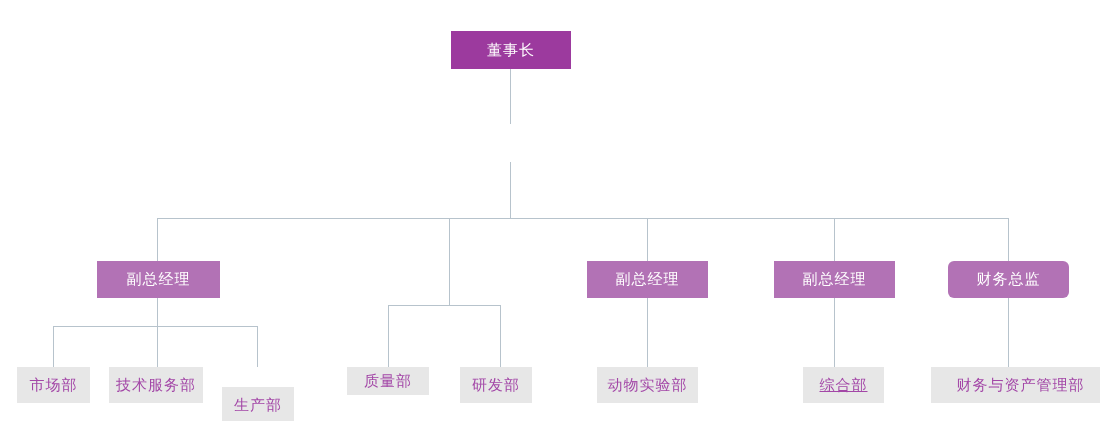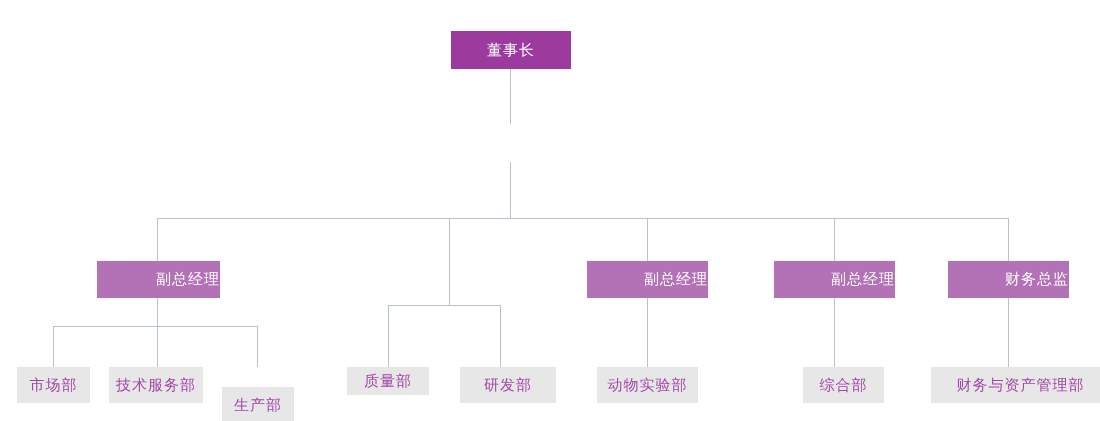--- a/index.html
+++ b/index.html
@@ -27,21 +27,20 @@
     white-space: nowrap;
     user-select: none;
   }
   .node.exec {
     background: var(--executive-box, #9c3a9e);
     color: var(--box-text, #ffffff);
   }
   .node.mgr {
     background: var(--manager-box, #b272b5);
     color: var(--box-text, #ffffff);
-    justify-content: flex-end;
   }
   .node.dept {
     background: var(--dept-box, #e7e7e7);
     color: var(--dept-text, #a347a7);
   }
   .line {
     position: absolute;
     background: var(--connector, #b7c3cc);
   }
 </style>
@@ -80,42 +79,42 @@
 
   <div class="node mgr" style="left:97px; top:261px; width:123px; height:37px;">
     <span>副总经理</span>
   </div>
   <div class="node mgr" style="left:587px; top:261px; width:121px; height:37px;">
     <span>副总经理</span>
   </div>
   <div class="node mgr" style="left:774px; top:261px; width:121px; height:37px;">
     <span>副总经理</span>
   </div>
-  <div class="node mgr" style="left:948px; top:261px; width:121px; height:37px;">
+  <div class="node mgr" style="left:948px; top:261px; width:121px; height:37px;border-radius:6px;">
     <span>财务总监</span>
   </div>
 
   <div class="node dept" style="left:17px; top:367px; width:73px; height:36px;text-align:center;">
     <span>市场部</span>
   </div>
   <div class="node dept" style="left:109px; top:367px; width:94px; height:36px;">
     <span>技术服务部</span>
   </div>
   <div class="node dept" style="left:222px; top:387px; width:72px; height:36px;">
     <span>生产部</span>
   </div>
   <div class="node dept" style="left:347px; top:367px; width:82px; height:28px;">
     <span>质量部</span>
   </div>
-  <div class="node dept" style="left:460px; top:367px; width:96px; height:36px;">
+  <div class="node dept" style="left:460px; top:367px; width:72px; height:36px;">
     <span>研发部</span>
   </div>
   <div class="node dept" style="left:597px; top:367px; width:101px; height:36px;">
     <span>动物实验部</span>
   </div>
-  <div class="node dept" style="left:803px; top:367px; width:81px; height:36px;">
+  <div class="node dept" style="left:803px; top:367px; width:81px; height:36px;text-decoration:underline;">
     <span>综合部</span>
   </div>
   <div class="node dept" style="left:931px; top:367px; width:179px; height:36px;">
     <span>财务与资产管理部</span>
   </div>
 
 </div>
 
 </body></html>

